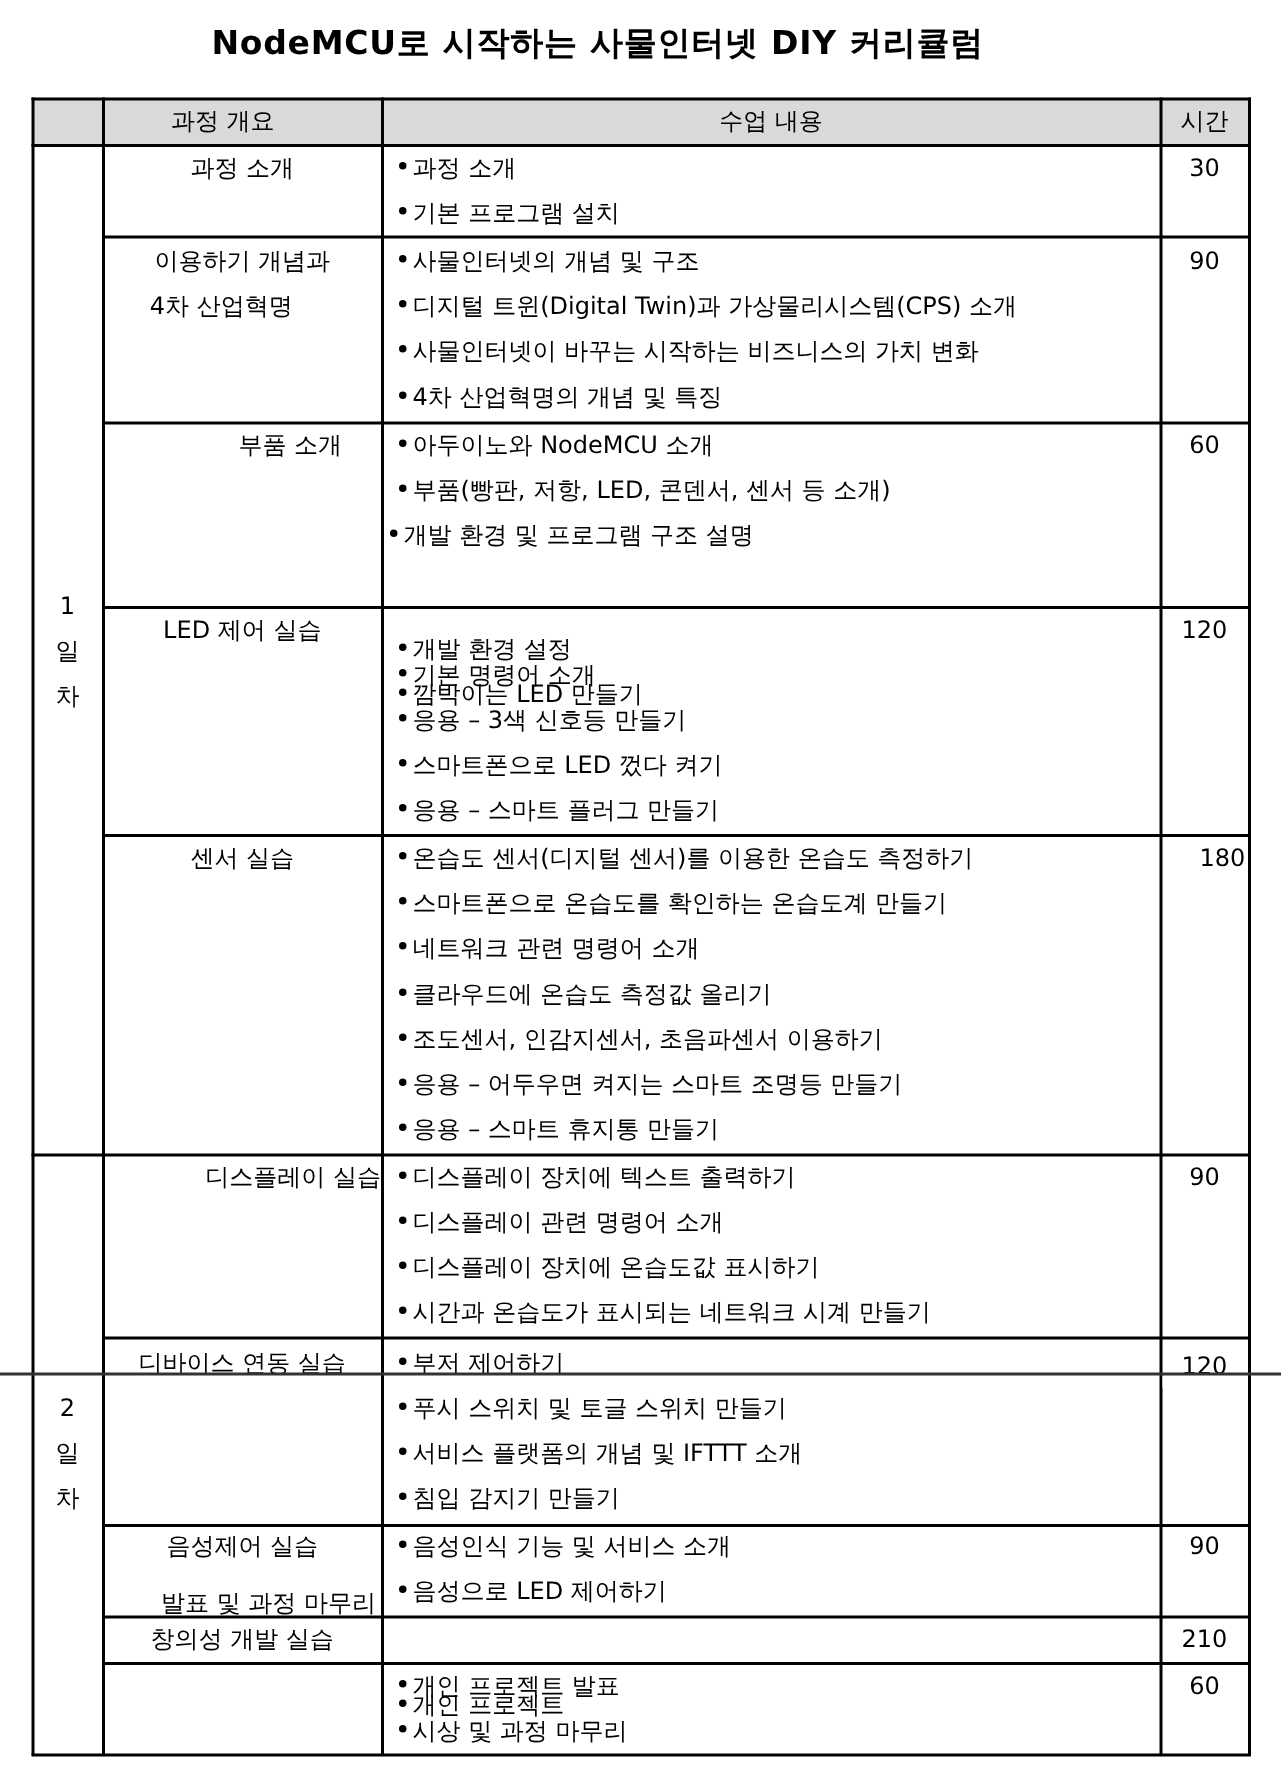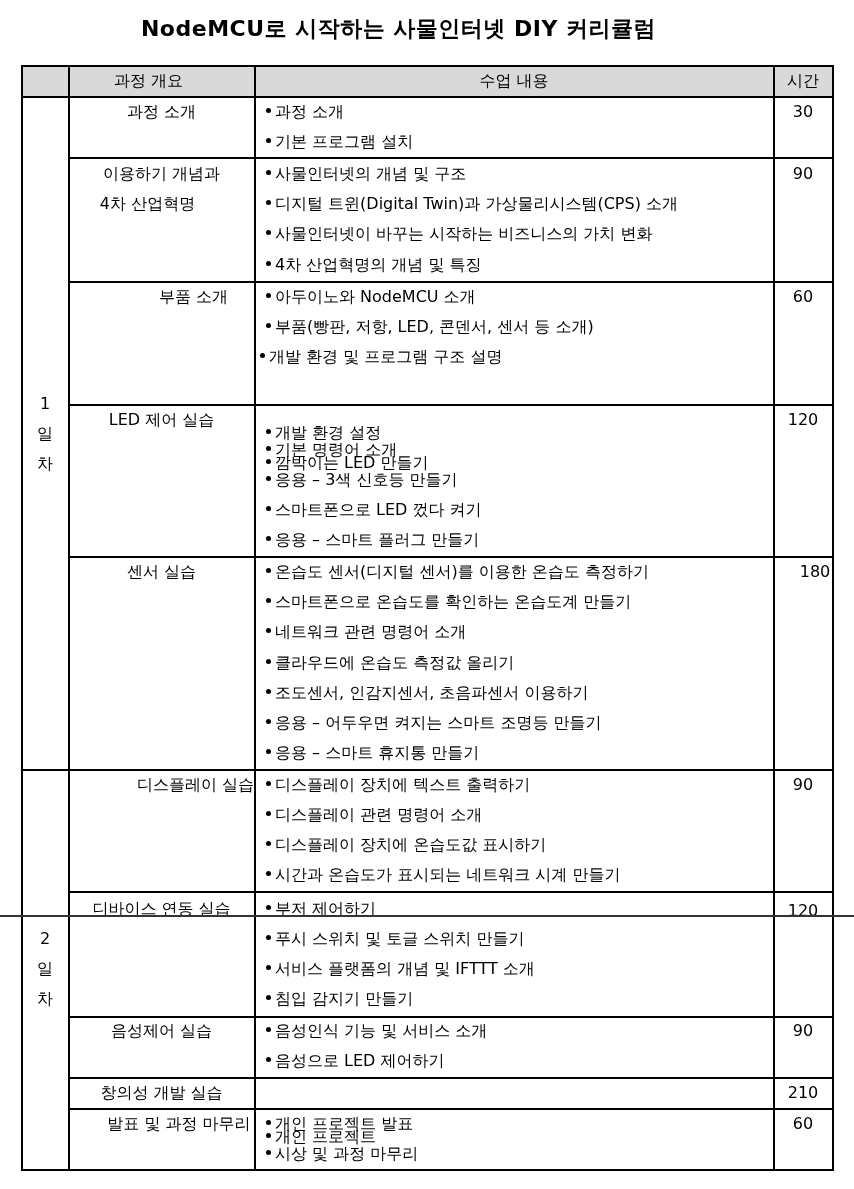--- a/index.html
+++ b/index.html
@@ -120,16 +120,16 @@
 
 <div class="cell-text center" style="left:69px; width:185px; top:1016px;">음성제어 실습</div>
 <div class="bullet-line" style="left:266px; top:1016px;"><span class="dot"></span><span>음성인식 기능 및 서비스 소개</span></div>
 <div class="bullet-line" style="left:266px; top:1046px;"><span class="dot"></span><span>음성으로 LED 제어하기</span></div>
 <div class="cell-text center" style="left:774px; width:58px; top:1016px;">90</div>
 
 <div class="cell-text center" style="left:69px; width:185px; top:1078px;">창의성 개발 실습</div>
 <div class="bullet-line" style="left:266px; top:1122px;"><span class="dot"></span><span>개인 프로젝트</span></div>
 <div class="cell-text center" style="left:774px; width:58px; top:1078px;">210</div>
 
-<div class="cell-text center" style="left:69px; width:220px; top:1109px;">발표 및 과정 마무리</div>
+<div class="cell-text center" style="left:69px; width:220px; top:1054px;">발표 및 과정 마무리</div>
 <div class="bullet-line" style="left:266px; top:1109px;"><span class="dot"></span><span>개인 프로젝트 발표</span></div>
 <div class="bullet-line" style="left:266px; top:1139px;"><span class="dot"></span><span>시상 및 과정 마무리</span></div>
 <div class="cell-text center" style="left:774px; width:58px; top:1109px;">60</div>
 
 </body></html>

